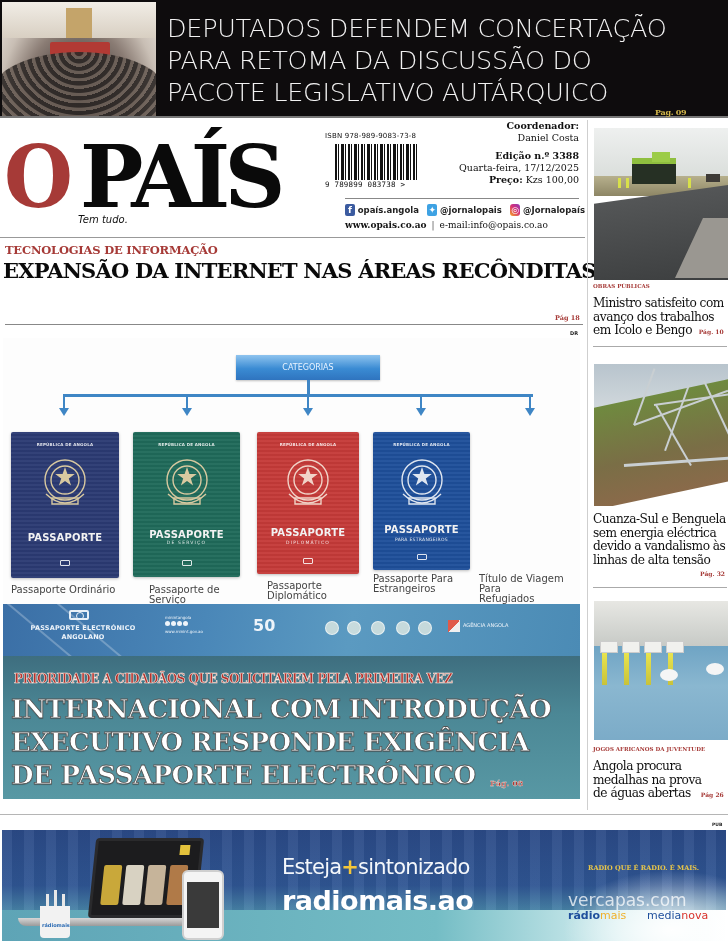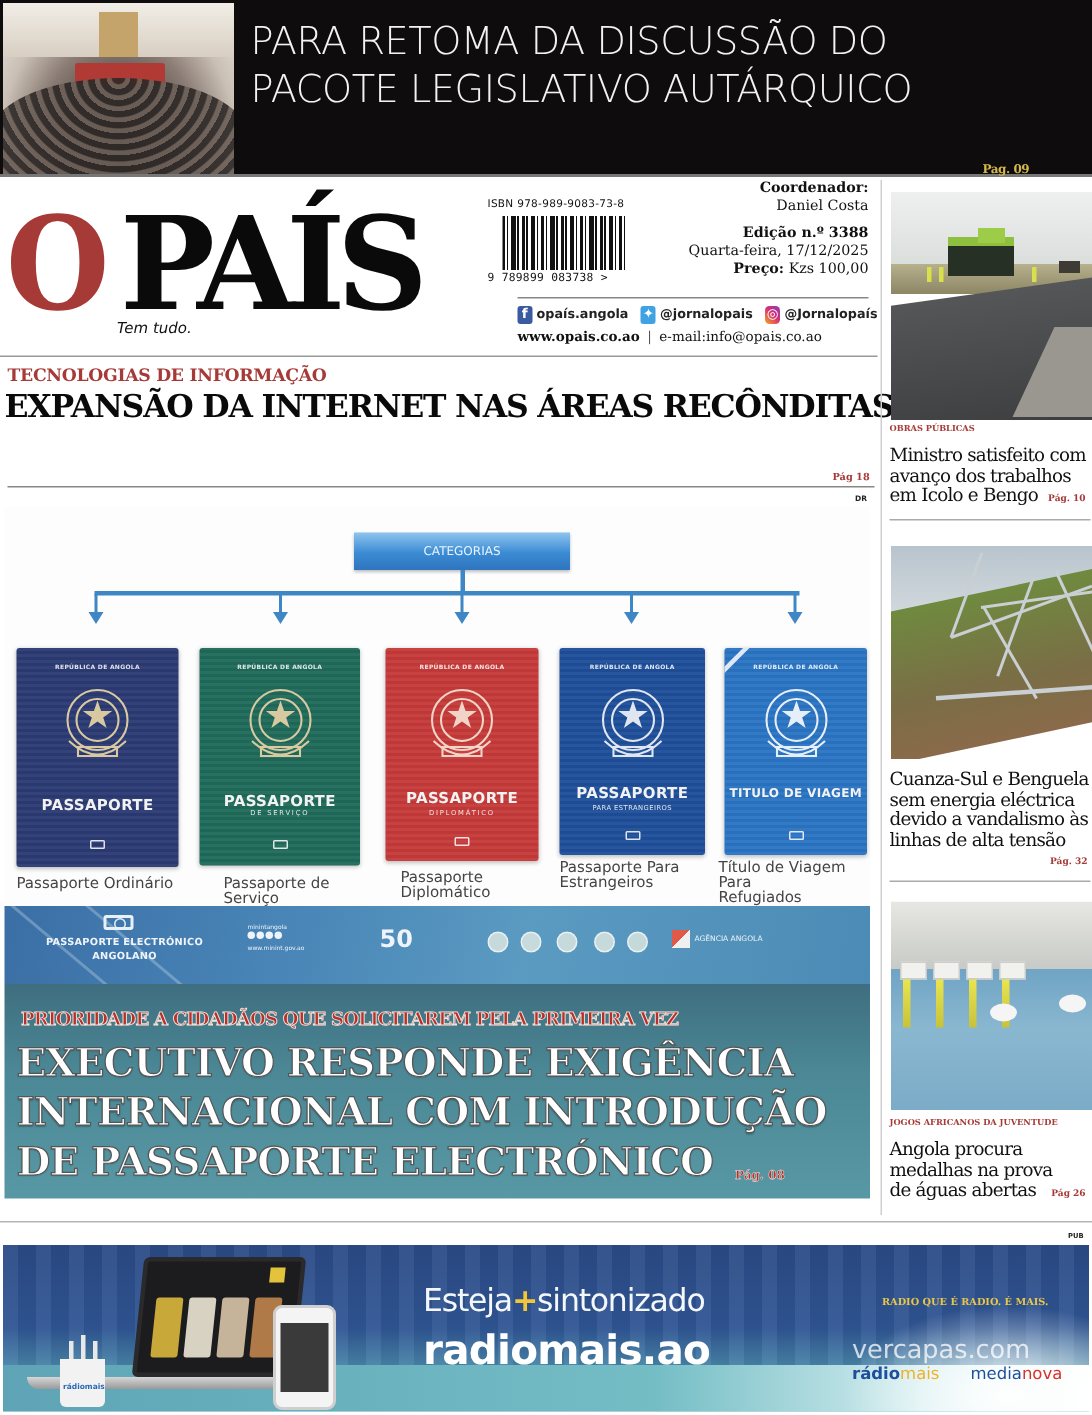--- a/index.html
+++ b/index.html
@@ -160,20 +160,21 @@
 <body>
 
 <div class="top-banner">
   <div class="top-photo">
     <div class="wall"></div>
     <div class="panel"></div>
     <div class="floor"></div>
     <div class="rows"></div>
   </div>
   <div class="top-headline">
+    <div>DEPUTADOS DEFENDEM CONCERTAÇÃO</div>
     <div>PARA RETOMA DA DISCUSSÃO DO</div>
     <div>PACOTE LEGISLATIVO AUTÁRQUICO</div>
     <span class="pg">Pag. 09</span>
   </div>
 </div>
 
 <div class="masthead">
   <div class="logo">
     <span class="logo-o">O</span>
     <span class="logo-pais">PAÍS</span>
@@ -303,36 +304,20 @@
       </svg>
     <div class="pname" style="top:92px">PASSAPORTE</div>
     <div class="psub" style="top:105px; letter-spacing:0.3px">PARA ESTRANGEIROS</div>
     <div class="chip" style="top:122px"></div>
   </div>
   <div class="pp-label" style="left:370px; top:236px; width:97px;">
     <div>Passaporte Para</div>
     <div>Estrangeiros</div>
   </div>
 
-  <div class="passport" style="left:480px; width:95px; height:138px; background:#2a74c4;">
-    <div class="texture"></div>
-    <div style="position:absolute; left:-6px; top:4px; width:30px; height:3px; background:#dfe9f5; transform:rotate(-45deg);"></div>
-    <div class="rep">REPÚBLICA DE ANGOLA</div>
-    <svg class="emblem" viewBox="0 0 54 58">
-        <g fill="none" stroke="#e6eef8" stroke-width="1.4">
-          <circle cx="27" cy="26" r="20"></circle>
-          <circle cx="27" cy="26" r="14"></circle>
-          <path d="M8 40 Q27 58 46 40"></path>
-          <path d="M14 44 h26 v6 h-26z"></path>
-        </g>
-        <polygon points="27,13 29.4,20 36.8,20 30.8,24.4 33.1,31.4 27,27 20.9,31.4 23.2,24.4 17.2,20 24.6,20" fill="#e6eef8"></polygon>
-      </svg>
-    <div class="pname" style="top:92px; font-size:8px">TITULO DE VIAGEM</div>
-    <div class="chip" style="top:122px"></div>
-  </div>
   <div class="pp-label" style="left:476px; top:236px; width:103px;">
     <div>Título de Viagem Para</div>
     <div>Refugiados</div>
   </div>
 
   <div class="pe-strip">
     <div class="diag"></div>
     <div class="diag" style="left:90px"></div>
     <div class="pe-logo"></div>
     <div class="pe-title">
@@ -350,22 +335,22 @@
     <div class="pe-seal" style="left:368px"></div>
     <div class="pe-seal" style="left:393px"></div>
     <div class="pe-seal" style="left:415px"></div>
     <div class="pe-agency"><span class="a"></span><span>AGÊNCIA ANGOLA</span></div>
   </div>
 </div>
 
 <div class="pass-story">
   <div class="pass-kicker">PRIORIDADE A CIDADÃOS QUE SOLICITAREM PELA PRIMEIRA VEZ</div>
   <div class="pass-headline">
+    <div>INTERNACIONAL COM INTRODUÇÃO</div>
     <div>EXECUTIVO RESPONDE EXIGÊNCIA</div>
-    <div>INTERNACIONAL COM INTRODUÇÃO</div>
     <div>DE PASSAPORTE ELECTRÓNICO</div>
   </div>
   <div class="pass-pg">Pág. 08</div>
 </div>
 
 <div class="right-col">
 
   <div class="rc-photo road" style="top:8px; height:152px;">
     <div class="sky"></div>
     <div class="field"></div>

